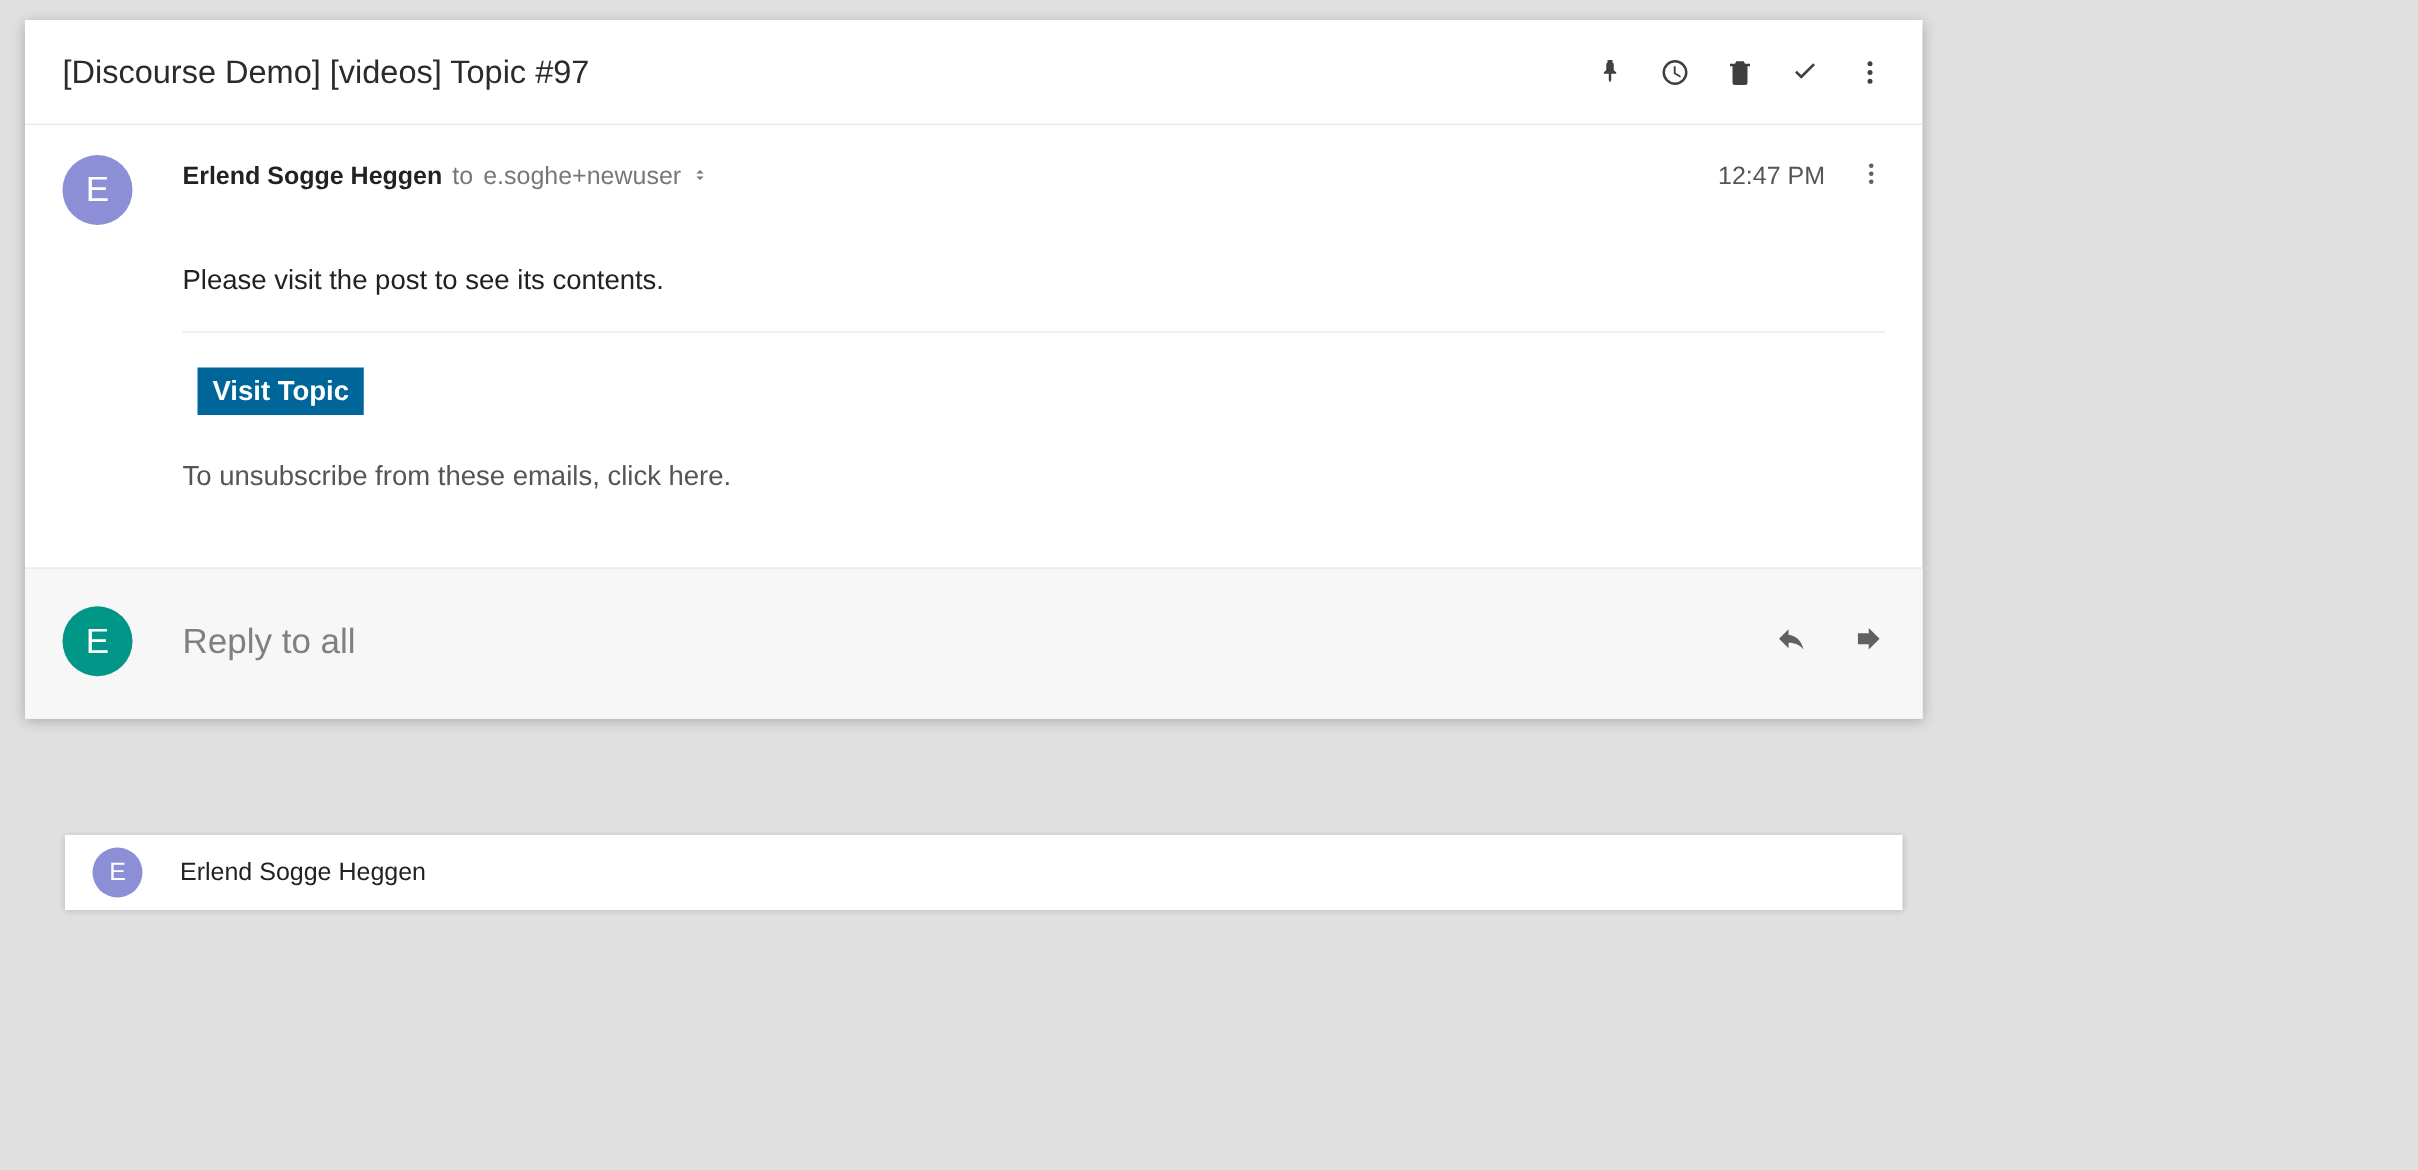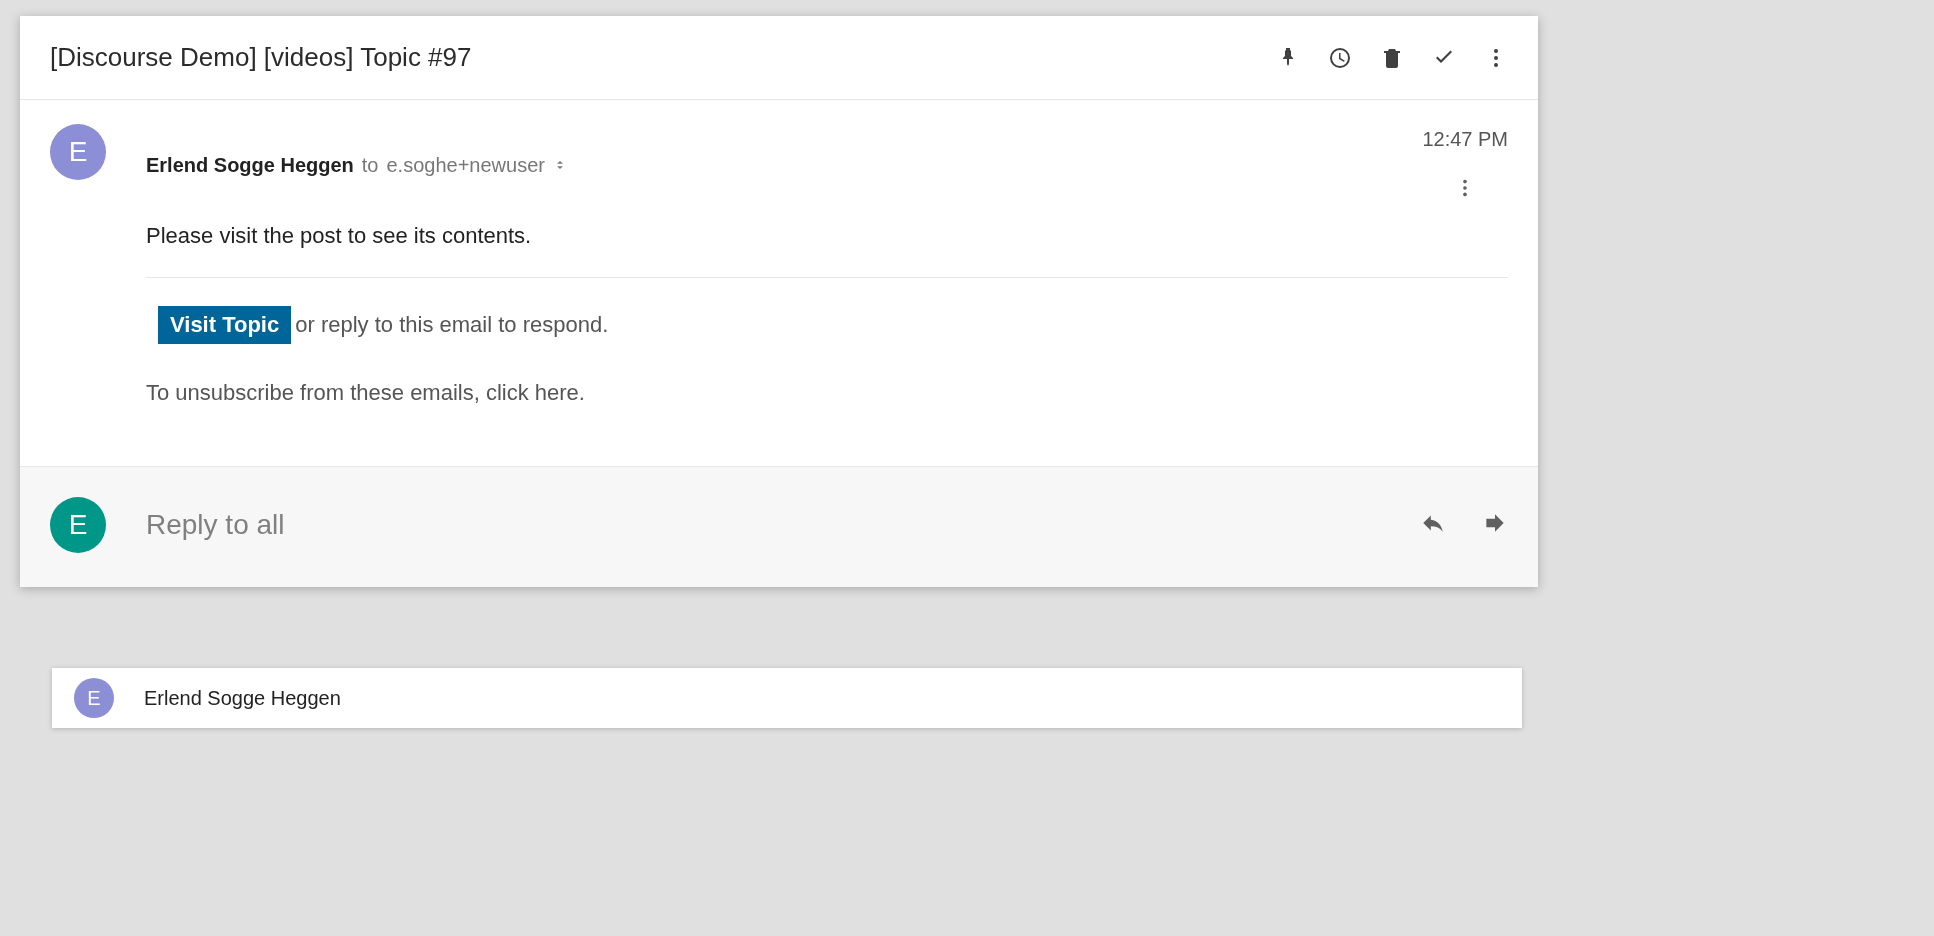--- a/index.html
+++ b/index.html
@@ -92,29 +92,28 @@
   }
   .sender-name { font-weight: 700; color: #222; }
   .recipient   { color: #777; }
   .details-toggle svg {
     width: 14px; height: 14px; fill: #777;
   }
   .meta-right {
     display: flex;
     align-items: center;
     gap: 26px;
-    flex-direction: column;
   }
   .timestamp { color: #555; font-size: 20px; }
   .meta-right .icon { width: 22px; fill: #606060; cursor: pointer; }
 
   .body-text {
     font-size: 22px;
     color: #222;
-    margin-top: 20px;
+    margin-top: 56px;
   }
 
   hr.divider {
     border: none;
     border-top: 1px solid #e6e6e6;
     margin: 28px 0;
   }
 
   .visit-row {
     display: flex;
@@ -255,21 +254,20 @@
             </span>
           </div>
         </div>
 
         <div class="body-text">Please visit the post to see its contents.</div>
 
         <hr class="divider">
 
         <div class="visit-row">
           <button class="visit-btn">Visit Topic</button>
-          <span>or reply to this email to respond.</span>
         </div>
 
         <div class="unsub-line">
           <span>To unsubscribe from these emails, </span><span class="unsub-link">click here</span><span>.</span>
         </div>
       </div>
     </div>
 
     <div class="reply-bar">
       <div class="avatar teal">E</div>

